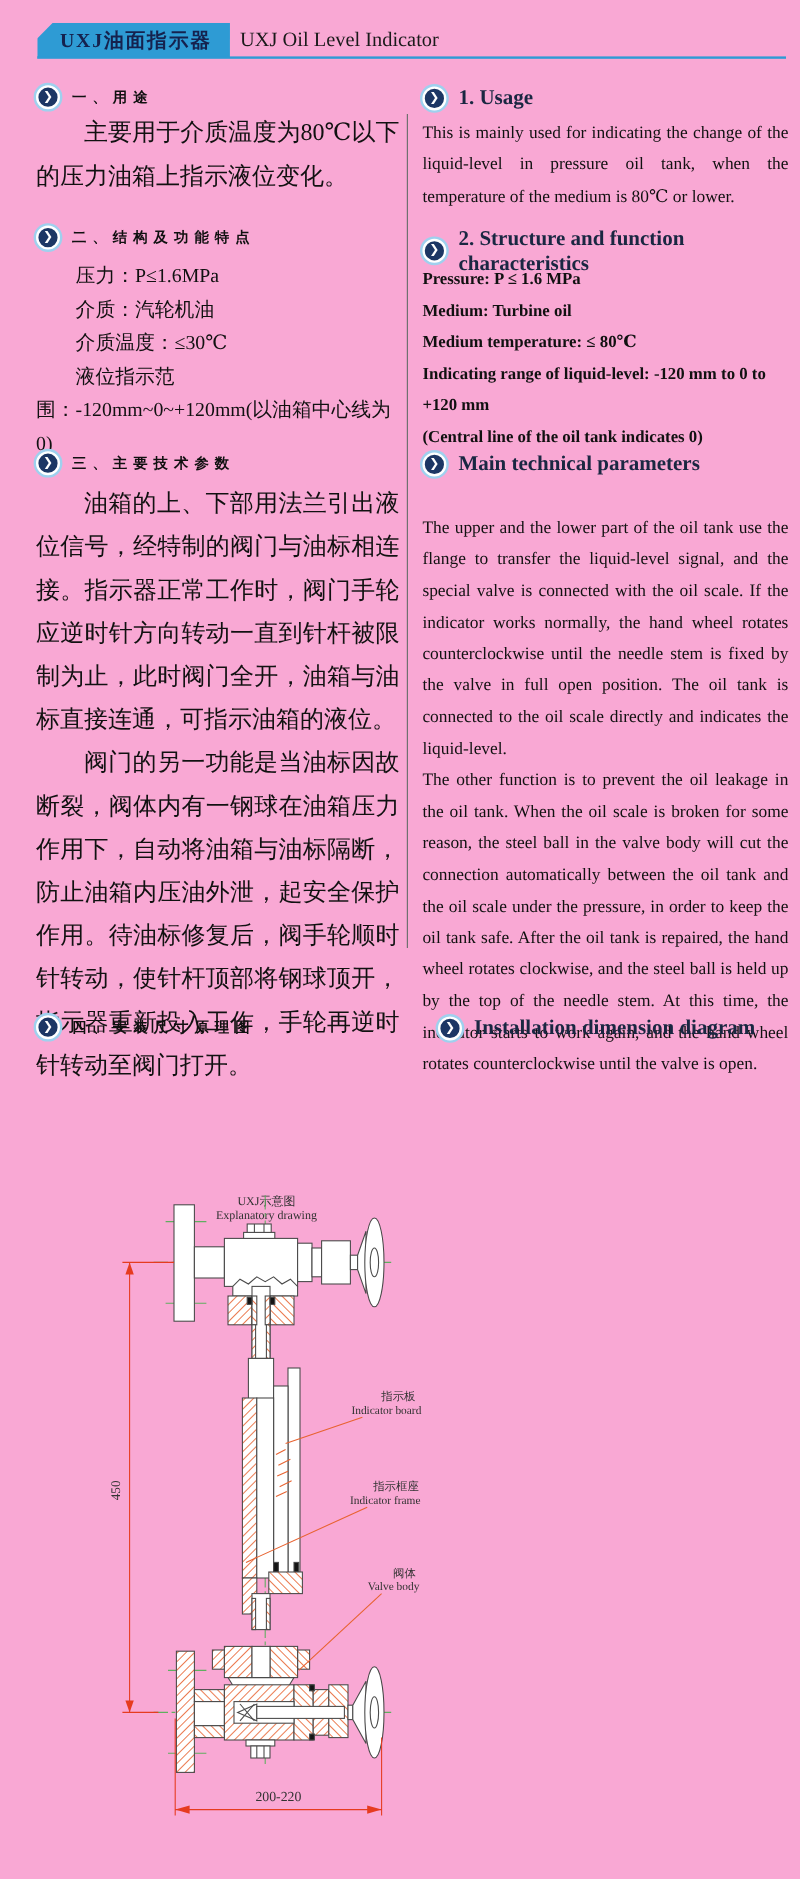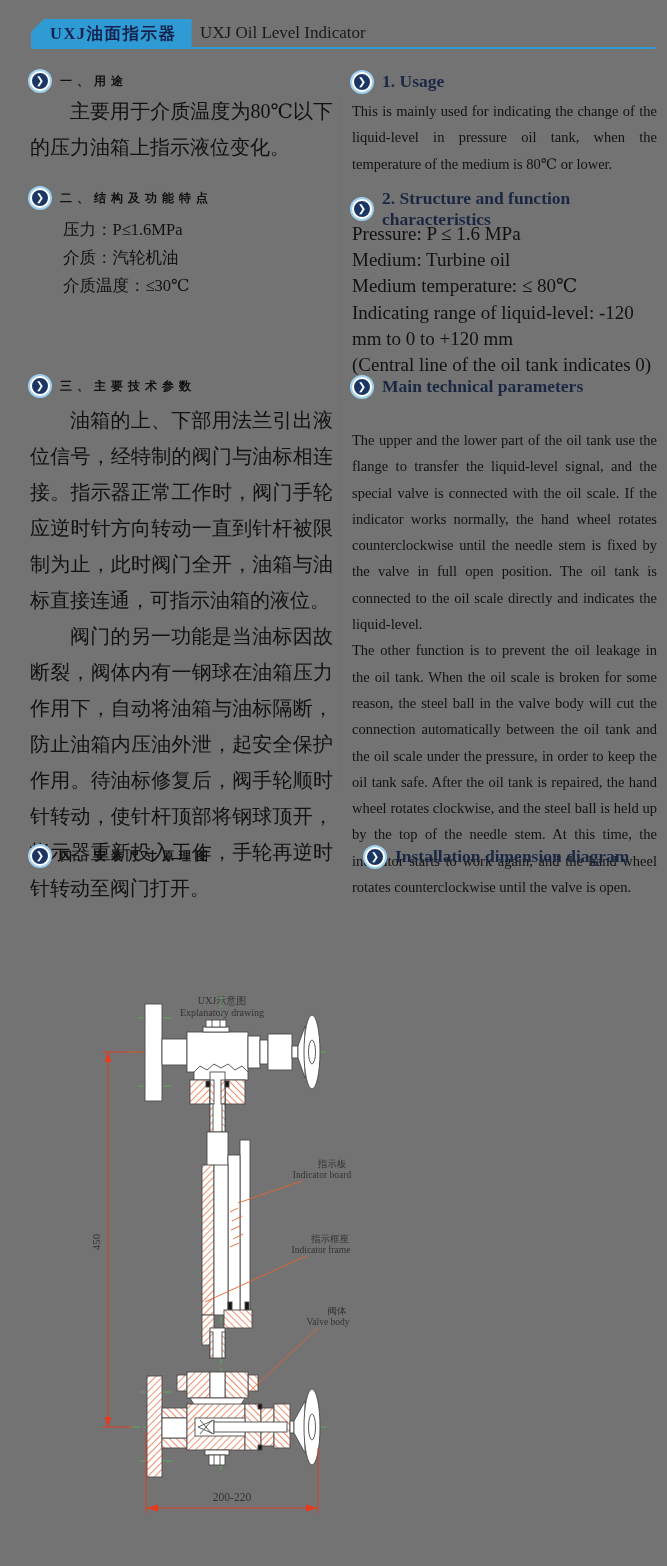--- a/index.html
+++ b/index.html
@@ -1,18 +1,18 @@
 <!DOCTYPE html>
 <html><head>
 <meta charset="utf-8">
 <style>
   html,body { margin:0; padding:0; background:#e8e8e8; }
   .page {
     position:relative; width:667px; height:1566px; margin:0 auto;
-    background:#737373; overflow:hidden;
+    background:#f9a8d4; overflow:hidden;
     font-family:"Liberation Serif","DejaVu Serif",serif; color:#111;
   }
   
   .hdr-badge {
     position:absolute; left:31px; top:19px; height:29px; line-height:29px;
     padding:0 15px 0 19px; background:#2E9BD4; color:#15224e;
     font-weight:bold; font-size:16.5px; letter-spacing:1.5px;
     clip-path:polygon(13px 0,100% 0,100% 100%,0 100%,0 13px);
   }
   .hdr-title { position:absolute; left:200px; top:23px; font-size:17px; color:#1a1a1a; }
@@ -30,21 +30,21 @@
   .cn-h { font-size:12px; font-weight:bold; letter-spacing:5px; color:#101010; }
   .en-h { font-size:17.5px; font-weight:bold; color:#1a2742; }
 
   
   .cn-para { position:absolute; left:30px; width:303px; font-size:20px; line-height:36px; text-align:justify; }
   .cn-para p { margin:0; text-indent:2em; }
   .cn-specs { position:absolute; left:30px; width:303px; font-size:16.5px; line-height:28px; }
   .cn-specs p { margin:0; text-indent:2em; }
   .en-para { position:absolute; left:352px; width:305px; font-size:14.5px; line-height:26.3px; text-align:justify; }
   .en-para p { margin:0; }
-  .en-specs { position:absolute; left:352px; width:305px; font-size:19px; line-height:26.2px; }
+  .en-specs { position:absolute; left:352px; width:305px; font-size:14px; line-height:26.2px;font-weight:bold; }
   .en-specs p { margin:0; }
 
   .diagram-svg { position:absolute; left:0; top:980px; }
   .diagram-svg text { font-family:"Liberation Serif","DejaVu Serif",serif; }
 </style>
 </head>
 <body>
 
 <div class="page">
 
@@ -63,20 +63,21 @@
   </div>
 
   <div class="sec-head" style="left:30px; top:188px;">
     <span class="chev">❯</span>
     <span class="cn-h">二、结构及功能特点</span>
   </div>
   <div class="cn-specs" style="top:216px;">
     <p>压力：P≤1.6MPa</p>
     <p>介质：汽轮机油</p>
     <p>介质温度：≤30℃</p>
+    <p>液位指示范围：-120mm~0~+120mm(以油箱中心线为0)</p>
   </div>
 
   <div class="sec-head" style="left:30px; top:376px;">
     <span class="chev">❯</span>
     <span class="cn-h">三、主要技术参数</span>
   </div>
   <div class="cn-para" style="top:402px;">
     <p>油箱的上、下部用法兰引出液位信号，经特制的阀门与油标相连接。指示器正常工作时，阀门手轮应逆时针方向转动一直到针杆被限制为止，此时阀门全开，油箱与油标直接连通，可指示油箱的液位。</p>
     <p>阀门的另一功能是当油标因故断裂，阀体内有一钢球在油箱压力作用下，自动将油箱与油标隔断，防止油箱内压油外泄，起安全保护作用。待油标修复后，阀手轮顺时针转动，使针杆顶部将钢球顶开，指示器重新投入工作，手轮再逆时针转动至阀门打开。</p>
   </div>

